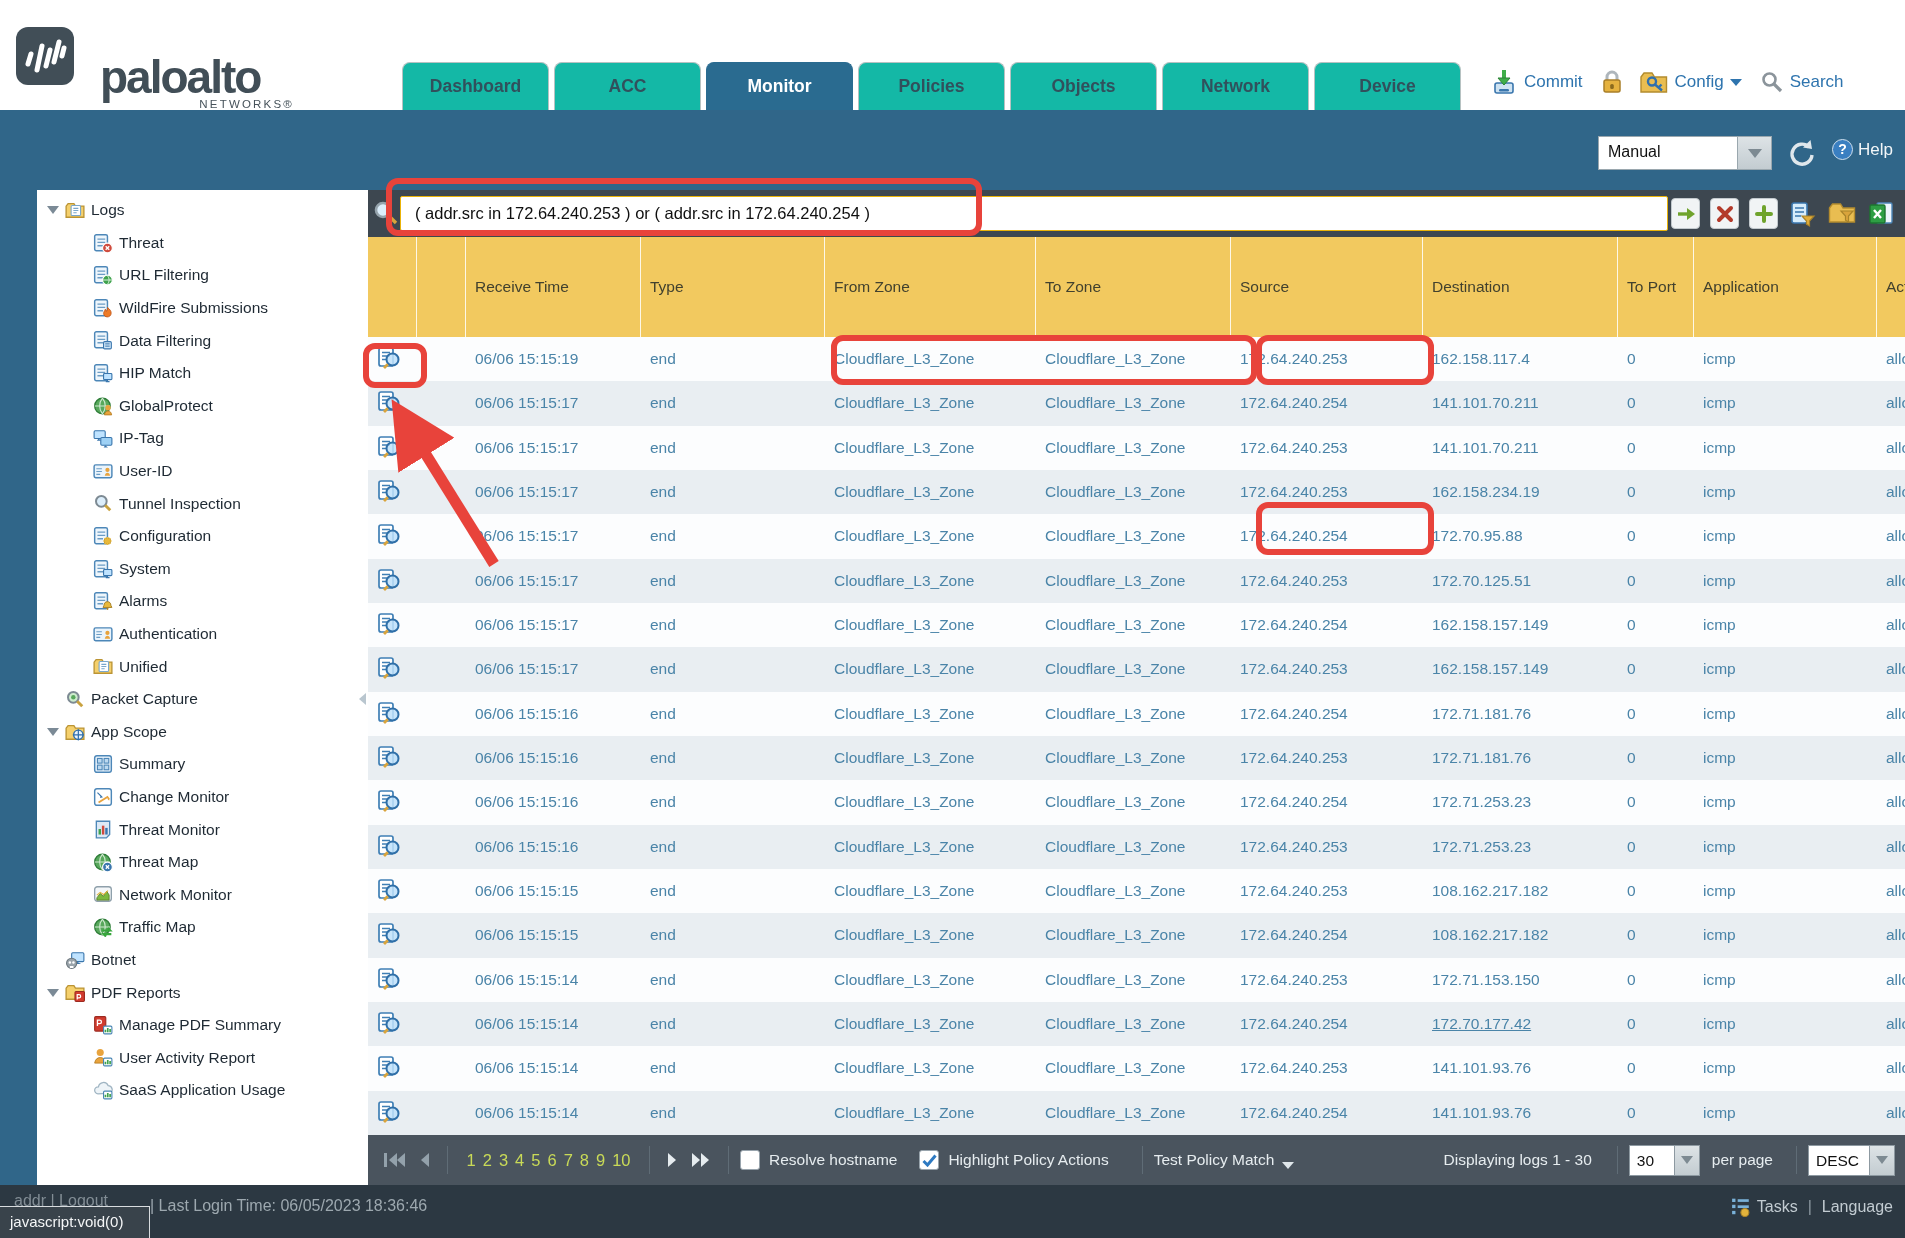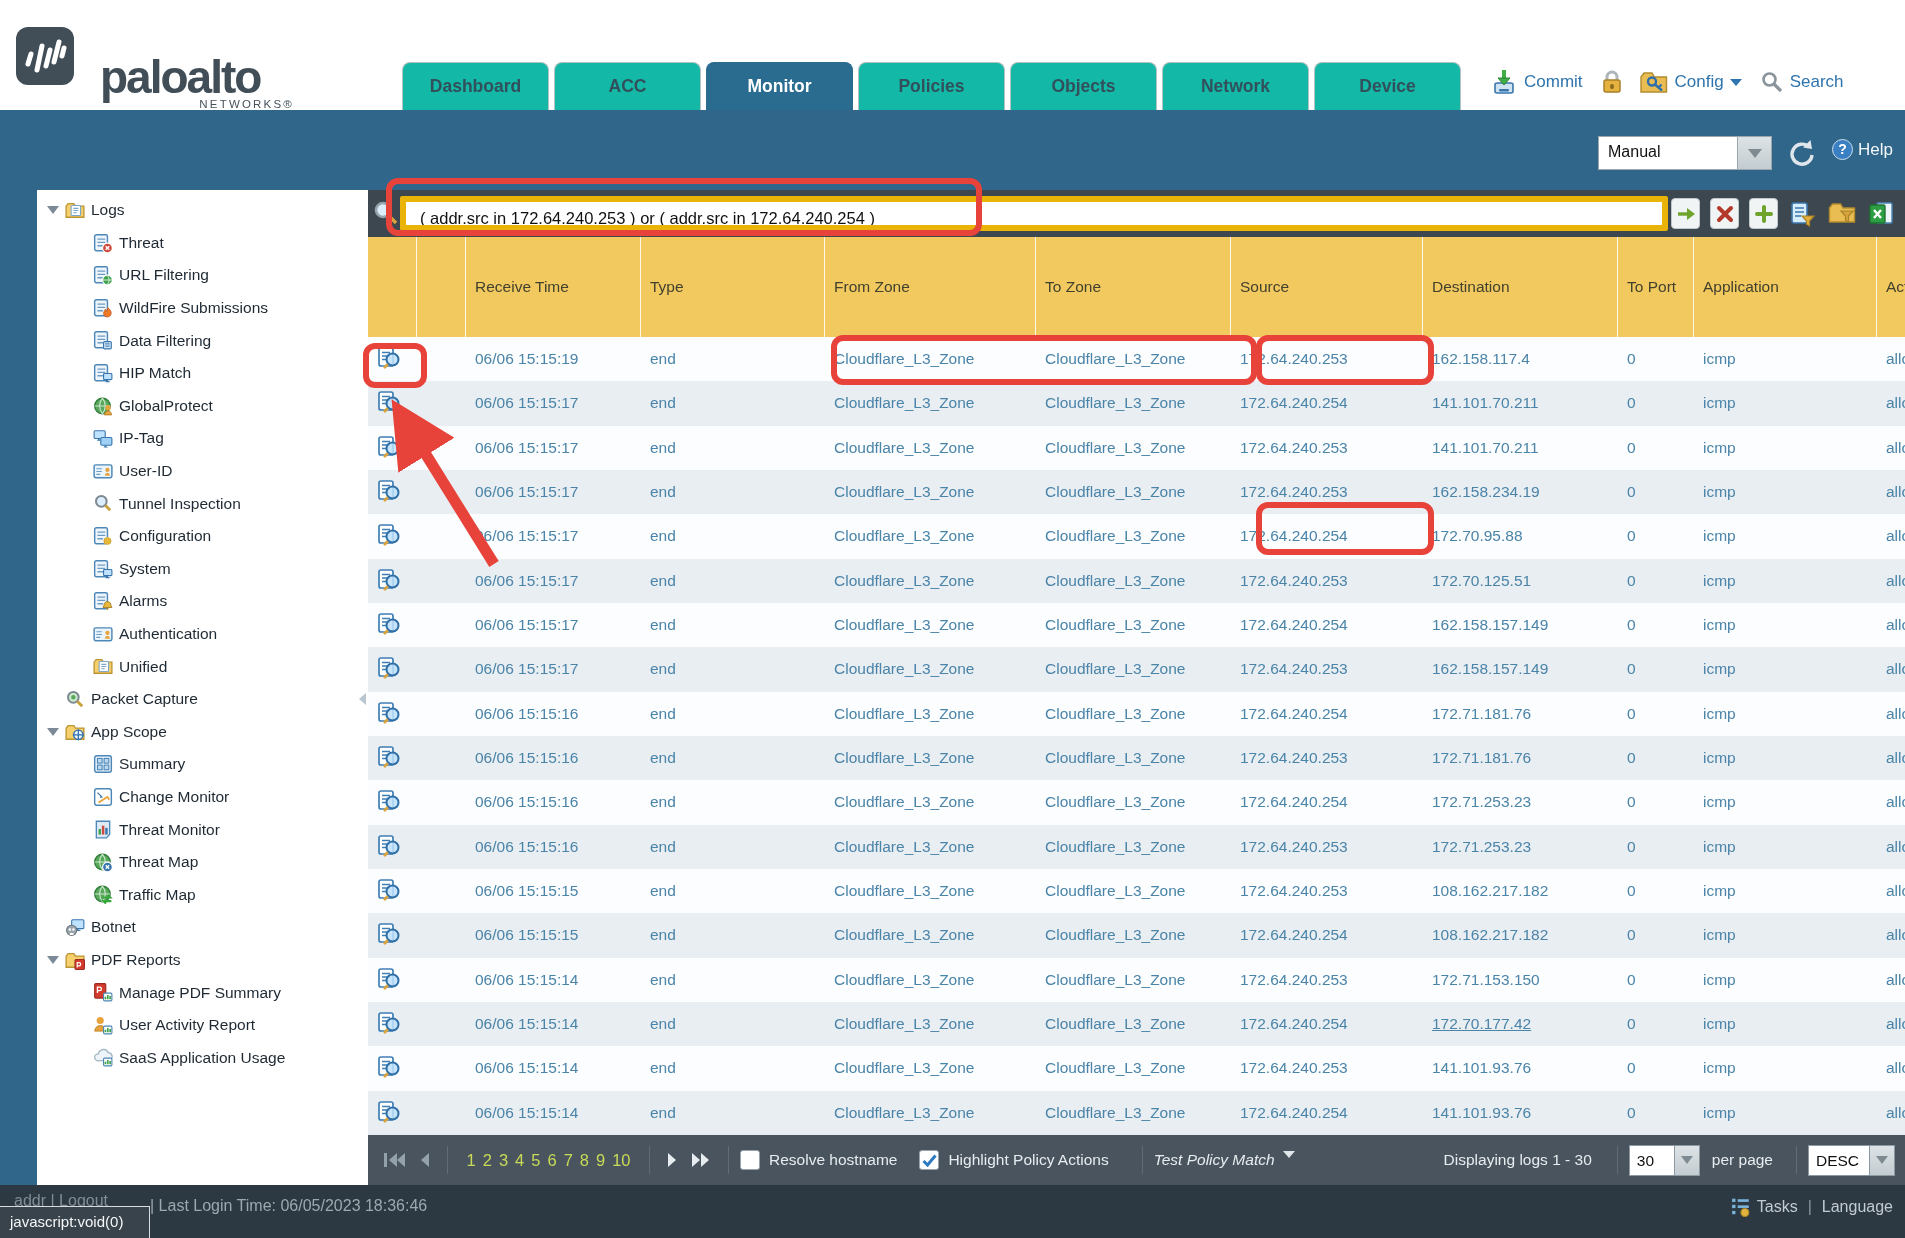--- a/index.html
+++ b/index.html
@@ -40,21 +40,21 @@
   .s-tri{ position:absolute; left:10px; width:0; height:0; border-left:6px solid transparent; border-right:6px solid transparent; border-top:8px solid #7b8a96; }
   .s-icon{ position:absolute; top:6px; }
   .s-item.lvl0 .s-icon{ left:28px; } .s-item.lvl1 .s-icon{ left:56px; }
   .s-label{ position:absolute; } .s-item.lvl0 .s-label{ left:54px; } .s-item.lvl1 .s-label{ left:82px; }
   .splitter{ position:absolute; left:359px; top:686px; width:10px; height:26px; display:flex; align-items:center; }
   .splitter::after{ content:""; width:0; height:0; border-top:6px solid transparent; border-bottom:6px solid transparent; border-right:7px solid #b9c6cf; }
 
   
   .filter-bar{ position:absolute; left:368px; top:190px; width:1537px; height:47px; background:var(--filterbar); }
   .filter-mag{ position:absolute; left:4px; top:9px; }
-  .filter-input{ position:absolute; left:32px; top:6px; width:1268px; height:35px; background:#fff; border:6px solid #eab308; border-radius:2px;
+  .filter-input{ position:absolute; left:32px; top:6px; width:1268px; height:35px; background:#fff; border:1px solid #eab308; border-radius:2px;
                  font-size:16.5px; color:#101010; padding:7px 0 0 14px; white-space:nowrap; overflow:hidden; cursor:text; }
   .filter-btns{ position:absolute; left:1303px; top:8px; display:flex; gap:10px; }
   .fbtn{ width:29px; height:31px; border-radius:4px; display:flex; align-items:center; justify-content:center; cursor:pointer; }
   .fbtn.boxed{ background:#f1f4f5; border:1px solid #c2c9cd; }
 
   
   .thead{ position:absolute; left:368px; top:237px; width:1537px; height:100px; background:var(--headbg); display:flex; }
   .th{ height:100px; display:flex; align-items:center; padding-left:9px; font-size:15.5px; color:#42412e; border-right:1px solid rgba(255,255,255,.85); white-space:nowrap; overflow:hidden; flex:none; cursor:pointer; }
   .tbody{ position:absolute; left:368px; top:337px; width:1537px; height:798px; background:#fff; }
   .tr{ display:flex; height:44.33px; }
@@ -64,21 +64,21 @@
   .td.u span{ text-decoration:underline; cursor:pointer; }
 
   
   .pagbar{ position:absolute; left:368px; top:1135px; width:1537px; height:50px; background:var(--pagbar); display:flex; align-items:center; padding:0 10px; color:#e6ecef; font-size:15.5px; }
   .pag-sep{ width:1px; height:28px; background:#5f6c76; margin:0 11px; flex:none; }
   .nav-ic{ display:flex; align-items:center; margin:0 5px; cursor:pointer; flex:none; }
   .pages{ display:flex; margin:0 4px; }
   .pagenum{ color:var(--pagenum); font-size:16.5px; margin:0 3.5px; cursor:pointer; }
   .cb{ width:20px; height:20px; background:#fff; border:1px solid #98a4ad; border-radius:3px; margin-right:9px; flex:none; cursor:pointer; display:flex; align-items:center; justify-content:center; }
   .cb-label{ margin-right:22px; white-space:nowrap; }
-  .ddl{ display:flex; align-items:flex-start; white-space:nowrap; cursor:pointer;font-style:italic; }
+  .ddl{ display:flex; align-items:flex-end; white-space:nowrap; cursor:pointer; }
   .ddl .caret{ width:0; height:0; border-left:6px solid transparent; border-right:6px solid transparent; border-top:7px solid #dfe6ea; margin-left:8px; }
   .mini-select{ display:flex; flex:none; cursor:pointer; }
   .mini-select .val{ height:31px; background:#fff; border:1px solid #8d99a1; font-size:15.5px; color:#111; padding:6px 6px 0 7px; }
   .mini-select .btn{ width:25px; height:31px; background:linear-gradient(#dde3e6,#c3ccd1); border:1px solid #8d99a1; border-left:none; display:flex; align-items:center; justify-content:center; }
   .mini-select .btn::after{ content:""; width:0; height:0; border-left:6px solid transparent; border-right:6px solid transparent; border-top:8px solid #7d8a92; }
   .spacer{ flex:1; }
 
   
   .statusbar{ position:absolute; left:0; top:1185px; width:1905px; height:53px; background:var(--statusbar); color:#a9b4bc; font-size:16px; }
   .sb-user{ position:absolute; left:14px; top:7px; color:#828d95; }
@@ -352,20 +352,28 @@
         <span class="s-label">Threat Monitor</span>
       </div>
       <div class="s-item lvl1">
         <span class="s-icon"><svg width="20" height="20" viewBox="0 0 18 18">
             <circle cx="8.5" cy="9" r="7" fill="#58a85c" stroke="#2e7d38" stroke-width="1.2"></circle>
             <path d="M1.5 9h14M8.5 2a11 11 0 0 1 0 14M8.5 2a11 11 0 0 0 0 14" stroke="#cfe9cf" fill="none" stroke-width="1"></path>
             <circle cx="13" cy="13.5" r="4.4" fill="#3a76ad" stroke="#fff" stroke-width="1"></circle>
             <path d="M11.5 12l3 3M14.5 12l-3 3" stroke="#fff" stroke-width="1.2"></path>
           </svg></span>
         <span class="s-label">Threat Map</span>
+      </div>
+      <div class="s-item lvl1">
+        <span class="s-icon"><svg width="20" height="20" viewBox="0 0 18 18">
+            <rect x="1.5" y="2.5" width="15" height="13" rx="2.5" fill="#f4f7f9" stroke="#8fa0ab" stroke-width="1.2"></rect>
+            <path d="M3.5 12.5l3-4 2.8 2.6 3-4.6 2.2 3.4v4.6H3.5z" fill="#7cb83e" stroke="#577f2b" stroke-width=".8"></path>
+            <path d="M3.5 10l3-2.5 3 2 4-3.5" stroke="#e2b33c" fill="none"></path>
+          </svg></span>
+        <span class="s-label">Network Monitor</span>
       </div>
       <div class="s-item lvl1">
         <span class="s-icon"><svg width="20" height="20" viewBox="0 0 18 18">
             <circle cx="8.5" cy="9" r="7" fill="#58a85c" stroke="#2e7d38" stroke-width="1.2"></circle>
             <path d="M1.5 9h14M8.5 2a11 11 0 0 1 0 14M8.5 2a11 11 0 0 0 0 14" stroke="#cfe9cf" fill="none" stroke-width="1"></path>
             <path d="M8.5 12.2h7l-2.2-2.2M16.5 15.4h-7l2.2 2.2" stroke="#37a63c" stroke-width="1.9" fill="none"></path>
           </svg></span>
         <span class="s-label">Traffic Map</span>
       </div>
       <div class="s-item lvl0">

